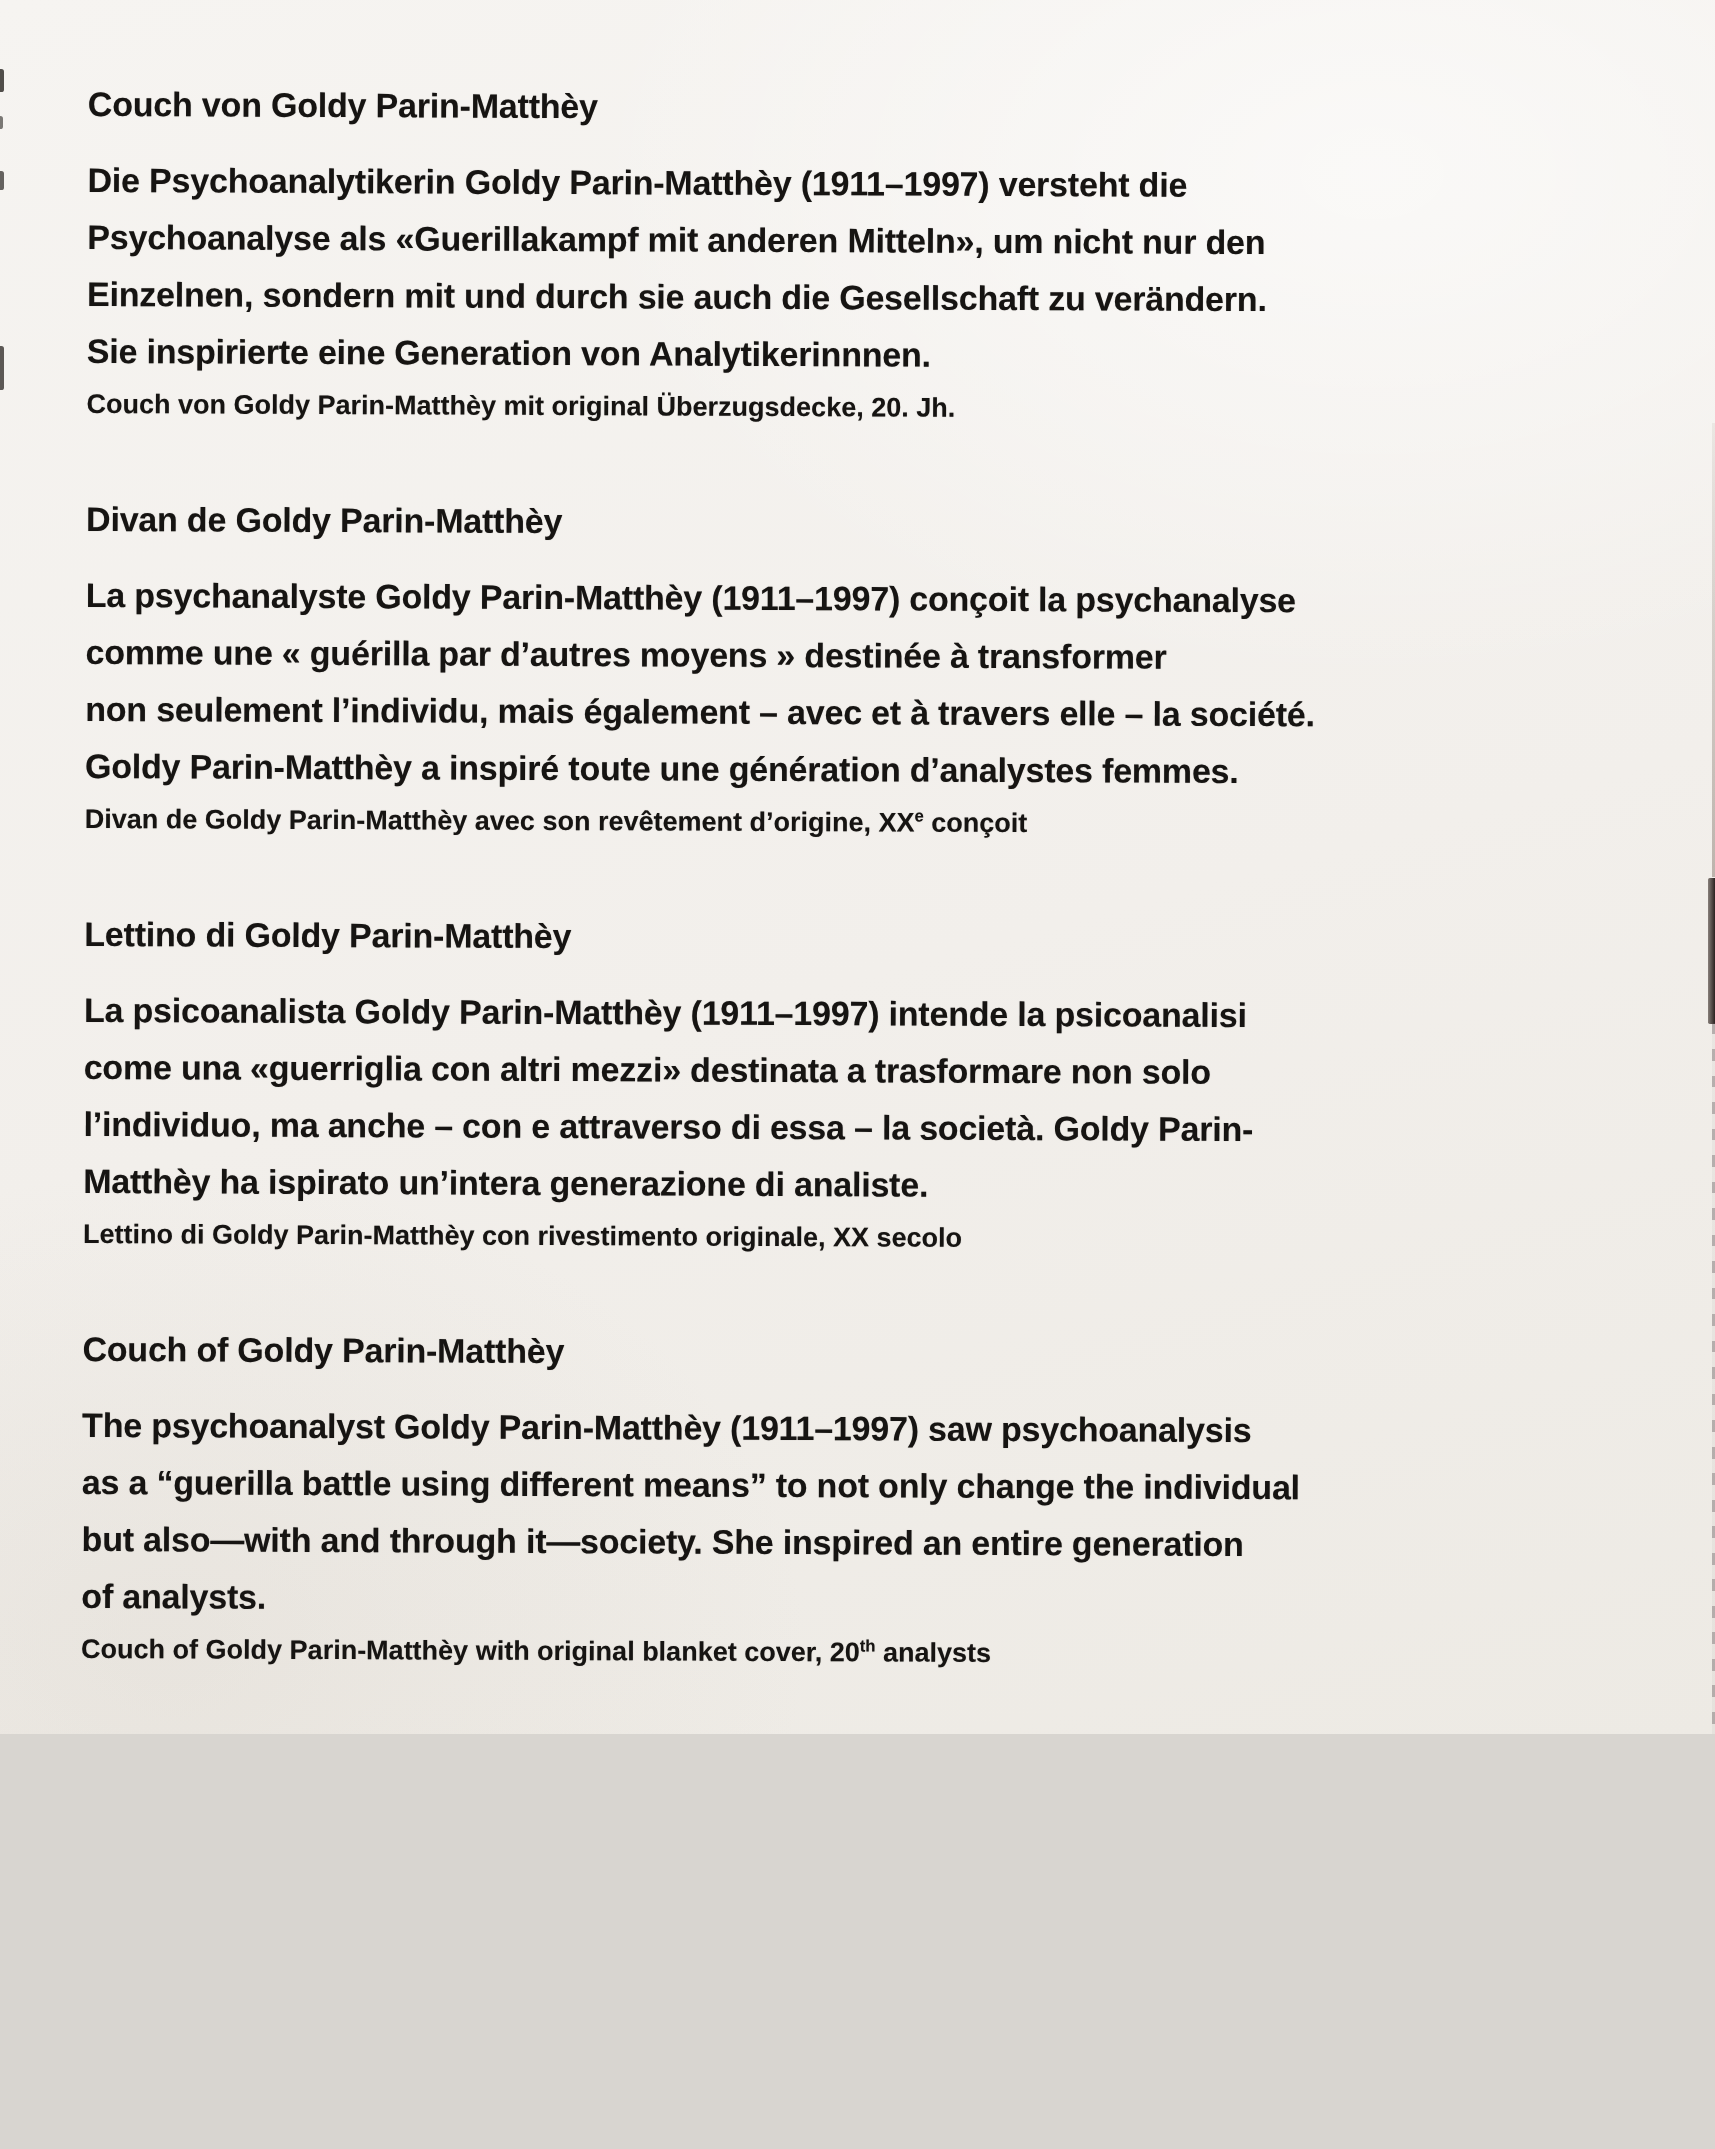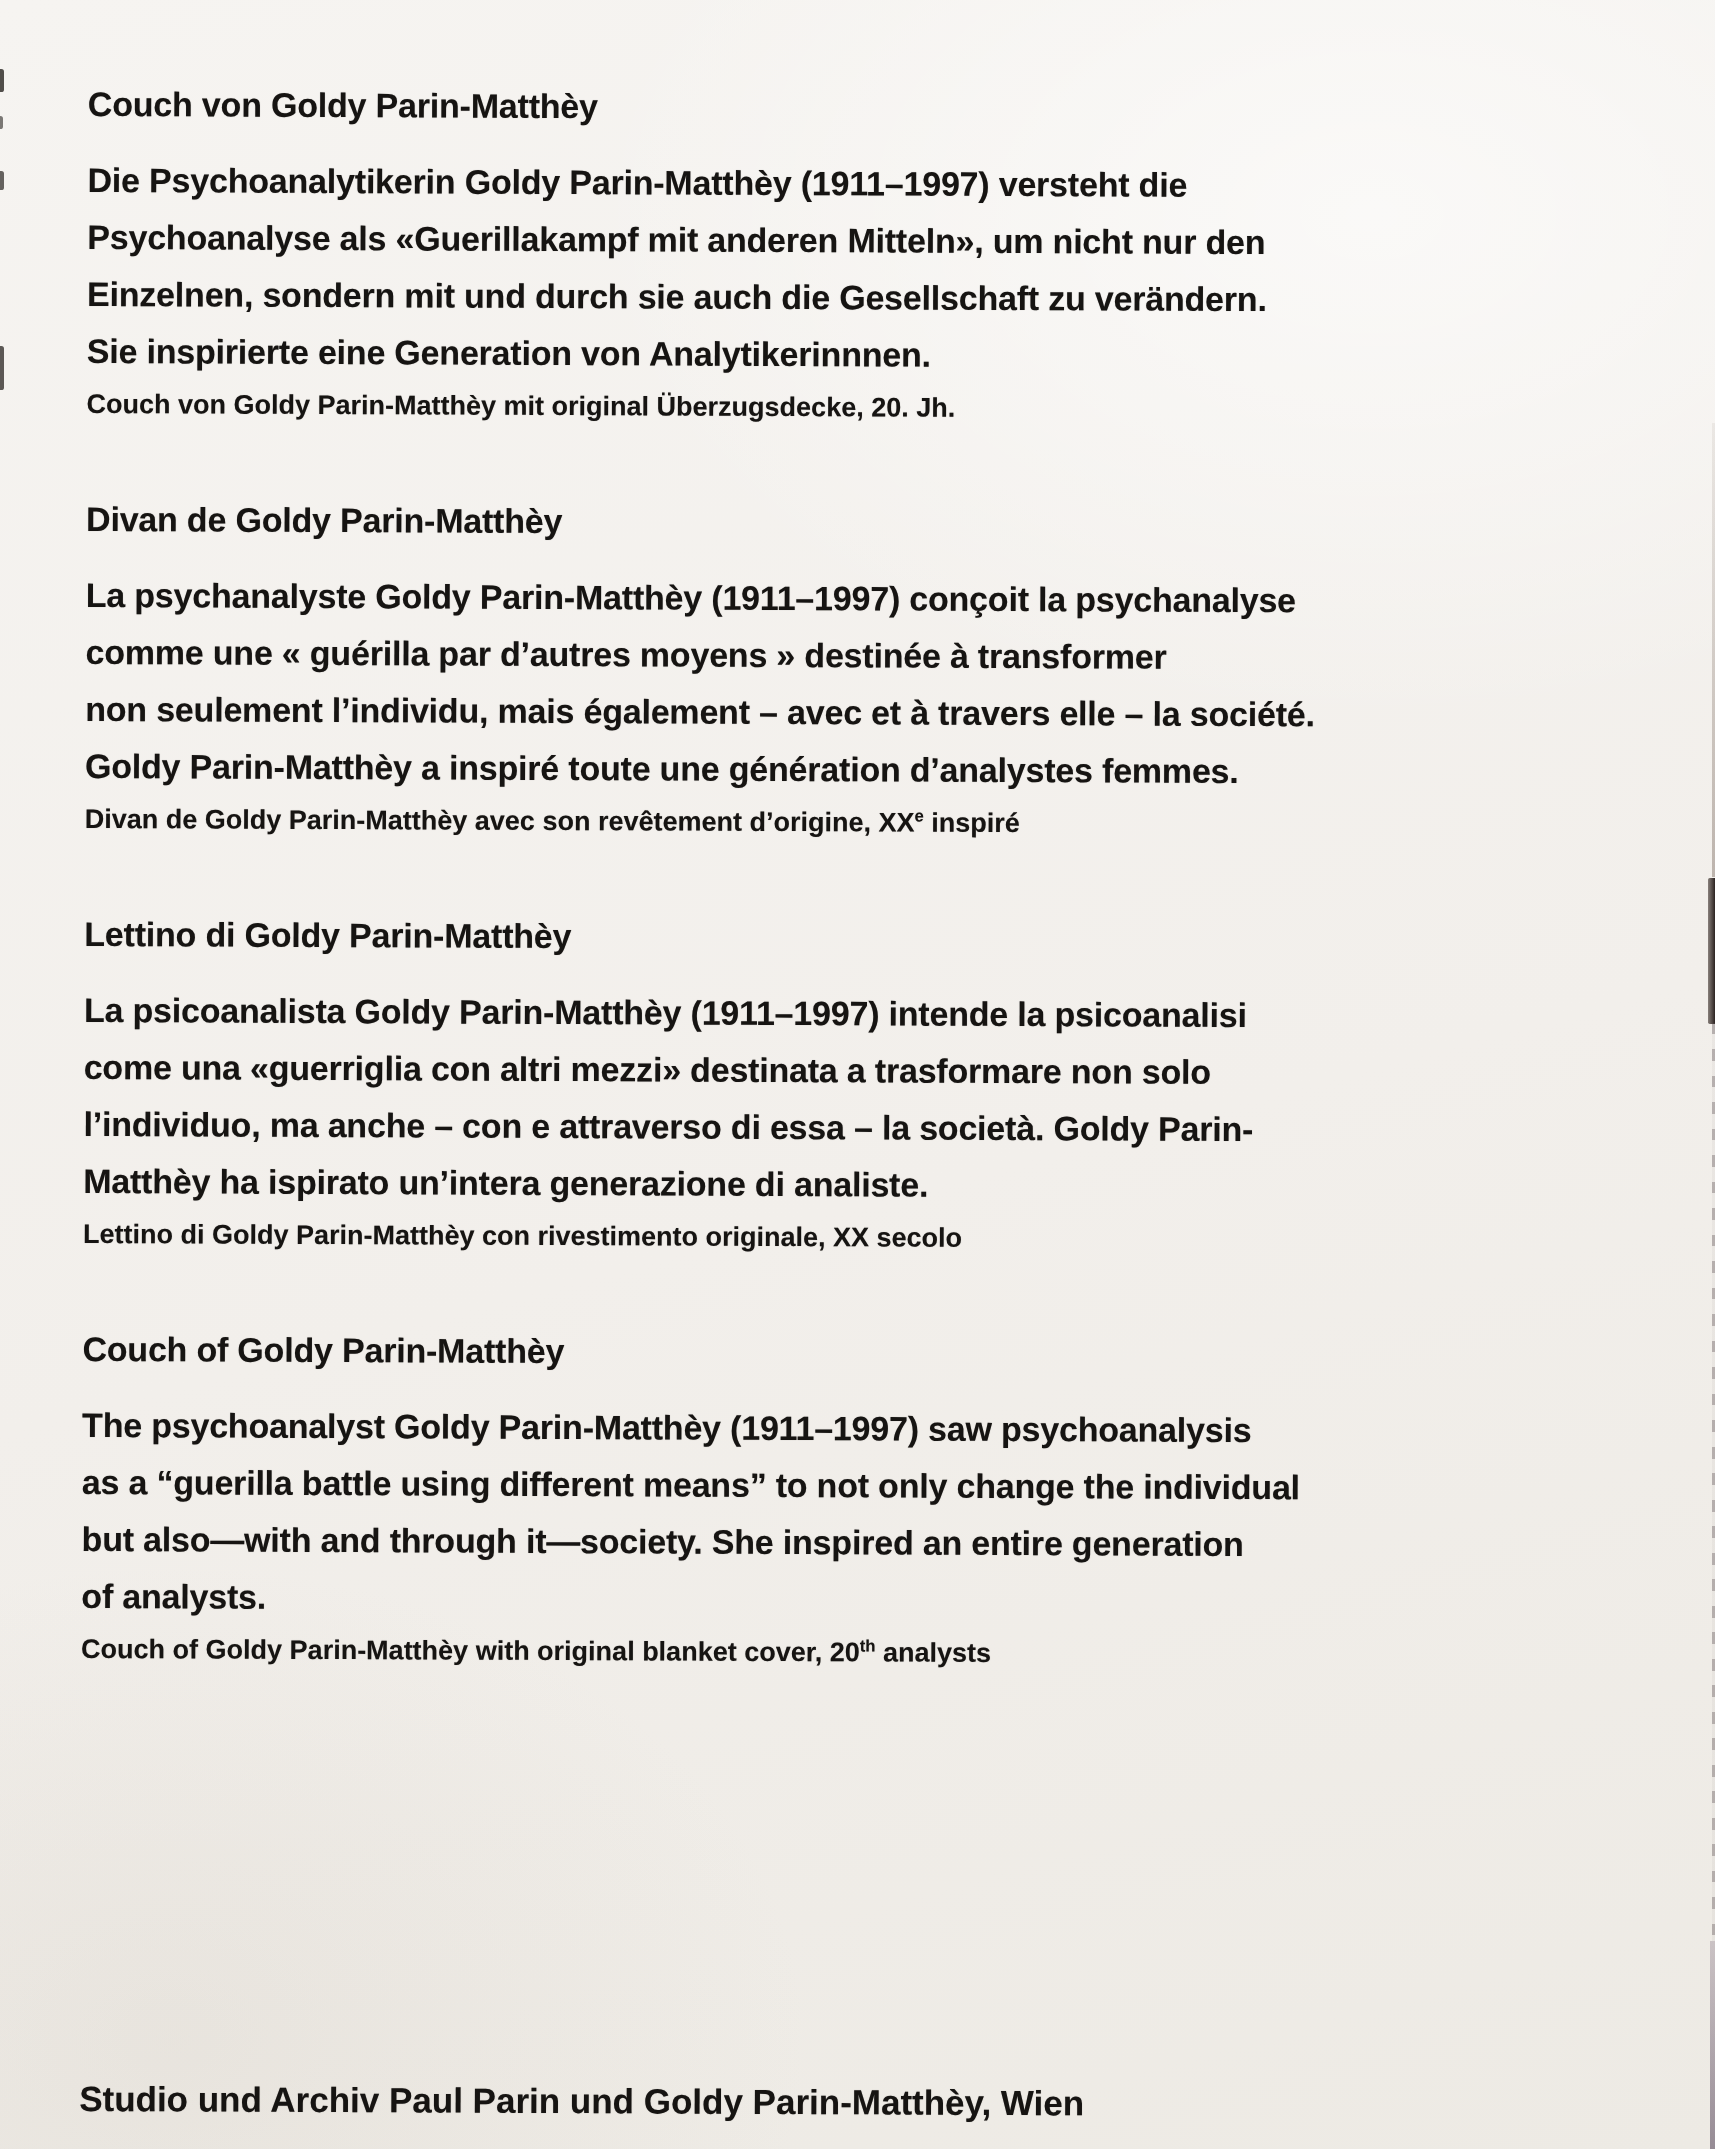--- a/index.html
+++ b/index.html
@@ -3,21 +3,21 @@
 <meta charset="utf-8">
 <style>
   html, body { margin: 0; padding: 0; }
   body {
     font-family: "Liberation Sans", "DejaVu Sans", sans-serif;
     background: #d8d5d0;
   }
   .page {
     position: relative;
     width: 1715px;
-    height: 2149px;
+    height: 1734px;
     overflow: hidden;
     background:
       radial-gradient(1235px 794px at 80% 10%, rgba(255,255,255,0.55), rgba(255,255,255,0) 65%),
       radial-gradient(1059px 794px at 10% 95%, rgba(210,203,193,0.25), rgba(210,203,193,0) 60%),
       linear-gradient(165deg, #f6f4f1 0%, #f2efeb 55%, #edeae4 100%);
     color: #161412;
   }
   .content {
     position: absolute;
     left: 88px;
@@ -95,21 +95,21 @@
 Sie inspirierte eine Generation von Analytikerinnnen.</p>
       <p class="caption"><span>Couch von Goldy Parin-Matthèy mit original Überzugsdecke, 20. Jh.</span><sup></sup><span></span></p>
     </section>
 
     <section class="lang-section">
       <h2 class="heading">Divan de Goldy Parin-Matthèy</h2>
       <p class="body-text">La psychanalyste Goldy Parin-Matthèy (1911–1997) conçoit la psychanalyse
 comme une « guérilla par d’autres moyens » destinée à transformer
 non seulement l’individu, mais également – avec et à travers elle – la société.
 Goldy Parin-Matthèy a inspiré toute une génération d’analystes femmes.</p>
-      <p class="caption"><span>Divan de Goldy Parin-Matthèy avec son revêtement d’origine, XX</span><sup>e</sup><span> inspiré</span></p>
+      <p class="caption"><span>Divan de Goldy Parin-Matthèy avec son revêtement d’origine, XX</span><sup>e</sup><span> conçoit</span></p>
     </section>
 
     <section class="lang-section">
       <h2 class="heading">Lettino di Goldy Parin-Matthèy</h2>
       <p class="body-text">La psicoanalista Goldy Parin-Matthèy (1911–1997) intende la psicoanalisi
 come una «guerriglia con altri mezzi» destinata a trasformare non solo
 l’individuo, ma anche – con e attraverso di essa – la società. Goldy Parin-
 Matthèy ha ispirato un’intera generazione di analiste.</p>
       <p class="caption"><span>Lettino di Goldy Parin-Matthèy con rivestimento originale, XX secolo</span><sup></sup><span></span></p>
     </section>

